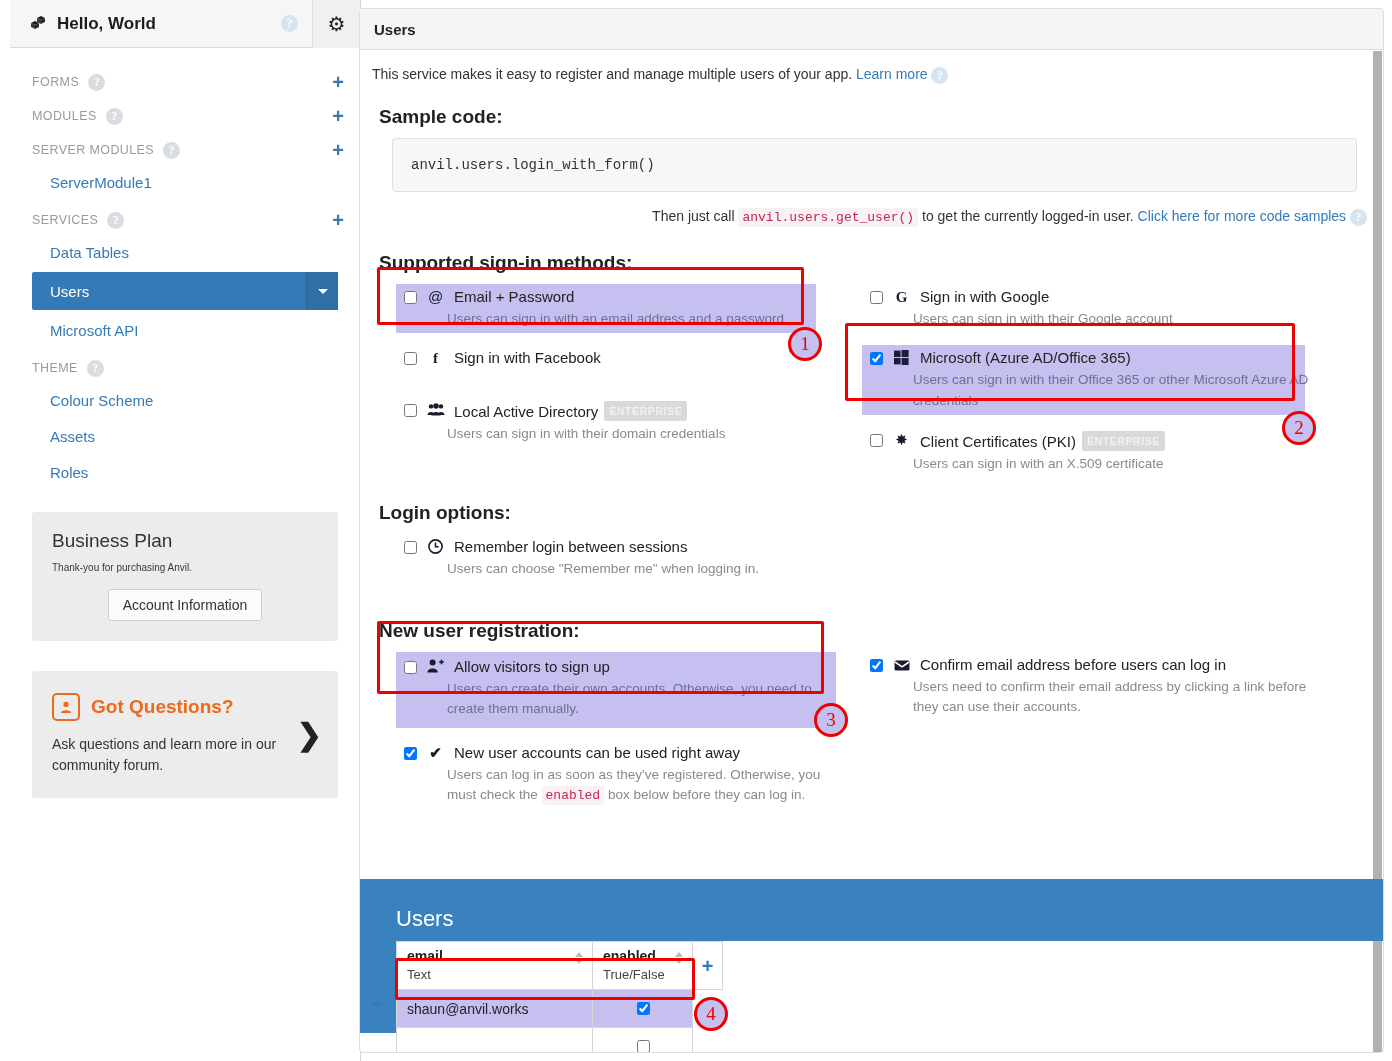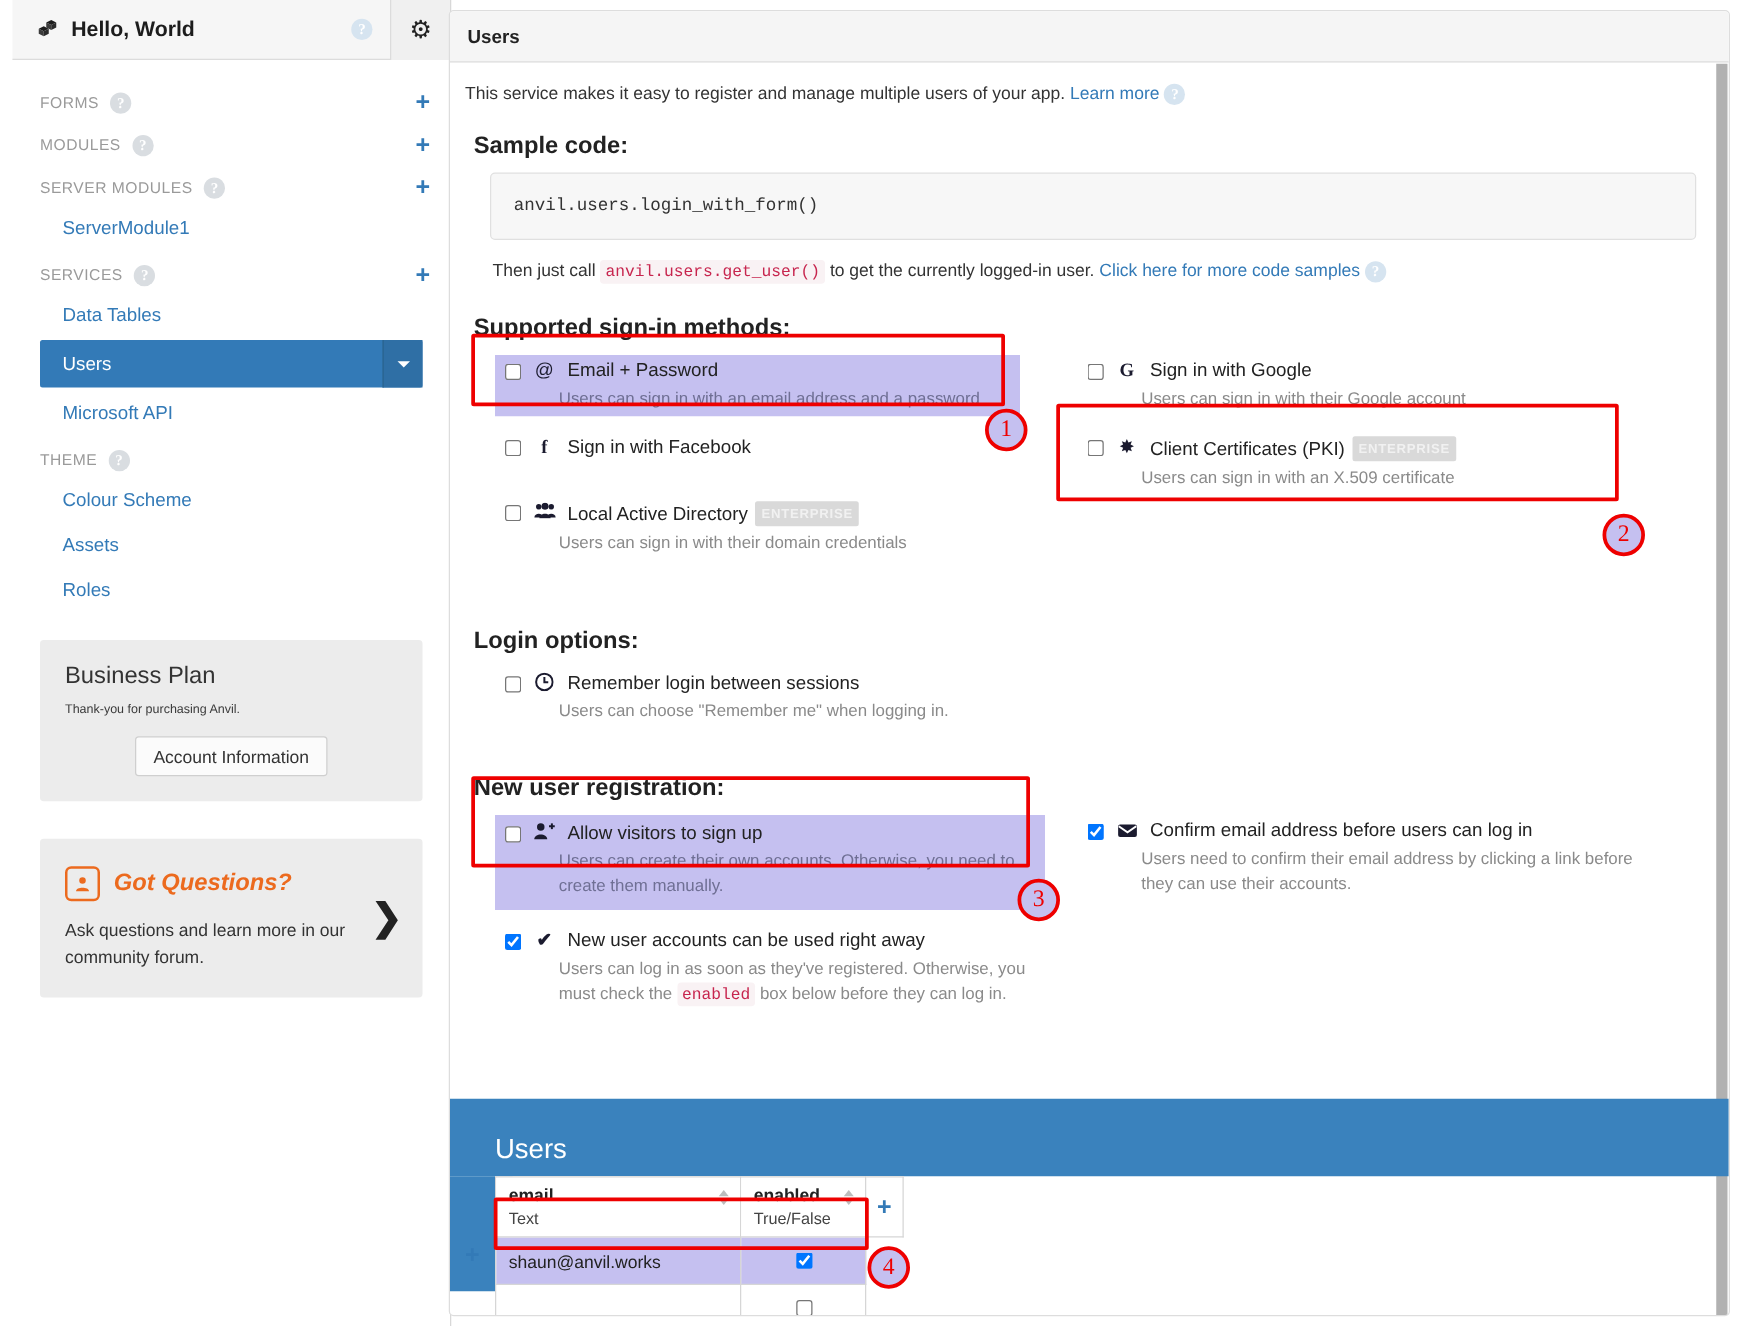--- a/index.html
+++ b/index.html
@@ -81,21 +81,21 @@
     margin: 22px 22px 0 22px; background: #ececec; border-radius: 3px; padding: 18px 20px 20px 20px;
   }
   .panel-card h3 { margin: 0 0 10px 0; font-size: 19px; font-weight: normal; color: #333; }
   .panel-card p { margin: 0; font-size: 10px; color: #3a3a3a; }
   .acct-btn {
     margin: 16px auto 0 auto; display: block; background: #fbfbfb; border: 1px solid #cfcfcf;
     border-radius: 3px; padding: 7px 14px; font-size: 14px; color: #333; cursor: pointer;
     font-family: "Liberation Sans", sans-serif;
   }
   .gq-card { margin-top: 30px; position: relative; padding: 22px 20px 22px 20px;}
-  .gq-head { display:flex; align-items:center; gap:11px;font-style:italic; }
+  .gq-head { display:flex; align-items:center; gap:11px; }
   .gq-icon {
     width: 28px; height: 28px; border: 2px solid #ec6a1e; border-radius: 5px;
     display:flex; align-items:center; justify-content:center;
   }
   .gq-title { color: #ec6a1e; font-size: 19px; font-weight: bold; }
   .gq-text { margin-top: 13px; font-size: 14px; color: #333; line-height: 1.5; width: 235px;}
   .gq-chev {
     position: absolute; right: 16px; top: 50%; transform: translateY(-50%);
     font-size: 30px; color: #222; font-weight: bold; line-height: 1;
   }
@@ -111,21 +111,21 @@
     font-weight: bold; font-size: 15px; color: #222;
   }
   .main-body { padding: 16px 16px 0 12px; position: relative; }
   .intro { font-size: 14px; color: #333; }
   .lnk { color: #337ab7; text-decoration: none; cursor: pointer; }
   .h-sec { font-weight: bold; font-size: 19px; color: #222; margin: 22px 0 10px 7px; }
   .code-box {
     margin: 0 10px 0 20px; background: #f7f7f7; border: 1px solid #e0e0e0; border-radius: 4px;
     padding: 18px 18px; font-family: "Liberation Mono", monospace; font-size: 14px; color: #333;
   }
-  .then-line { margin: 16px 0 0 22px; font-size: 14px; color:#333; }
+  .then-line { margin: 16px 0 0 22px; font-size: 14px; color:#333;text-align:right; }
   code.inline {
     font-family: "Liberation Mono", monospace; font-size: 13px; color: #c7254e;
     background: #f9f2f4; padding: 2px 4px; border-radius: 3px;
   }
 
   .cols { position: relative; }
   .col-left { position: absolute; left: 24px; width: 470px; }
   .col-right { position: absolute; left: 490px; width: 500px; }
 
   .opt { position: relative; padding: 4px 6px 4px 8px; margin-bottom: 2px; }
@@ -358,20 +358,35 @@
 
           <div class="opt">
             <div class="opt-main">
               <input type="checkbox" style="">
               <span class="opt-ic" style="font-weight:bold;font-family:'Liberation Serif',serif;">G</span>
               <span class="opt-title">Sign in with Google</span>
             </div>
             <div class="opt-desc">Users can sign in with their Google account</div>
           </div>
 
+          <div class="opt hl" style="margin-top:12px;width:443px">
+            <div class="opt-main">
+              <input type="checkbox" checked="" style="">
+              <span class="opt-ic">
+                <svg width="15" height="15" viewBox="0 0 15 15" style="vertical-align:-2px">
+                  <rect x="0" y="0.6" width="6.6" height="6.4" fill="#1b1b3a"></rect>
+                  <rect x="7.6" y="0" width="7" height="7" fill="#1b1b3a"></rect>
+                  <rect x="0" y="8" width="6.6" height="6.4" fill="#1b1b3a"></rect>
+                  <rect x="7.6" y="8" width="7" height="7" fill="#1b1b3a"></rect>
+                </svg>
+              </span>
+              <span class="opt-title">Microsoft (Azure AD/Office 365)</span>
+            </div>
+            <div class="opt-desc" style="width:405px">Users can sign in with their Office 365 or other Microsoft Azure AD credentials</div>
+          </div>
 
           <div class="opt" style="margin-top:12px">
             <div class="opt-main">
               <input type="checkbox" style="">
               <span class="opt-ic">✸</span>
               <span class="opt-title">
                 <span>Client Certificates (PKI)</span><span class="ent-badge">ENTERPRISE</span>
               </span>
             </div>
             <div class="opt-desc">Users can sign in with an X.509 certificate</div>

